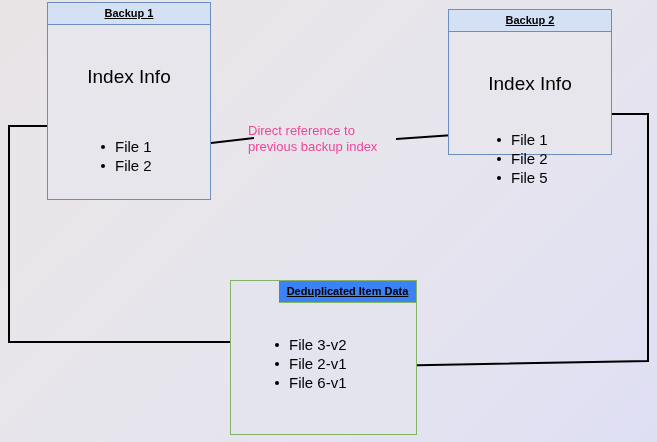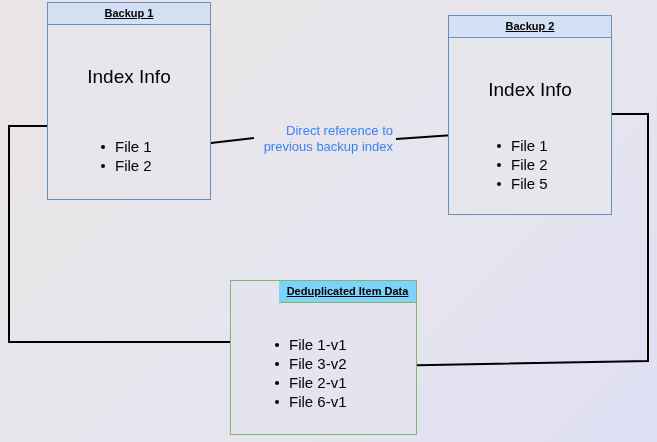--- a/index.html
+++ b/index.html
@@ -50,29 +50,29 @@
   .node-box .node-body {
     position: relative;
     height: calc(100% - 22px);
   }
 
   .node-box.green {
     border-color: #82b366;
     background: #e4e4ef;
   }
   .node-box.green .node-header {
-    background: #7dd3fc;
+    background: #3b82f6;
     border-bottom-color: #82b366;
     margin-left: 48px;
   }
 
   
   #backup-1-box { left: 47px; top: 2px; width: 164px; height: 198px; }
   
-  #backup-2-box { left: 448px; top: 15px; width: 164px; height: 200px; }
+  #backup-2-box { left: 448px; top: 9px; width: 164px; height: 146px; }
   
   #dedup-box { left: 230px; top: 280px; width: 187px; height: 155px; }
 
   
   .index-title {
     position: absolute;
     left: 0;
     right: 0;
     text-align: center;
     font-size: 19px;
@@ -106,24 +106,24 @@
     background: #000;
   }
 
   #backup-1-list { left: 50px; top: 112px; }
   #backup-2-list { left: 45px; top: 98px; }
   #dedup-list    { left: 41px; top: 32px; }
 
   
   .edge-label {
     position: absolute;
-    text-align: right;
+    text-align: left;
     font-size: 13px;
     line-height: 16px;
-    color: #3b82f6;
+    color: #ec4899;
     white-space: nowrap;
   }
   #edge-label-direct-ref { left: 248px; top: 123px; width: 145px; }
 </style>
 </head>
 <body>
 
 <div id="diagram-canvas">
 
   <svg class="svg-layer" viewBox="0 0 657 442" width="657" height="442">
@@ -161,21 +161,20 @@
         <li>File 2</li>
         <li>File 5</li>
       </ul>
     </div>
   </div>
 
   <div id="dedup-box" class="node-box green">
     <div class="node-header">Deduplicated Item Data</div>
     <div class="node-body">
       <ul class="item-list" id="dedup-list">
-        <li>File 1-v1</li>
         <li>File 3-v2</li>
         <li>File 2-v1</li>
         <li>File 6-v1</li>
       </ul>
     </div>
   </div>
 
   <div class="edge-label" id="edge-label-direct-ref">
     <div>Direct reference to</div>
     <div>previous backup index</div>

